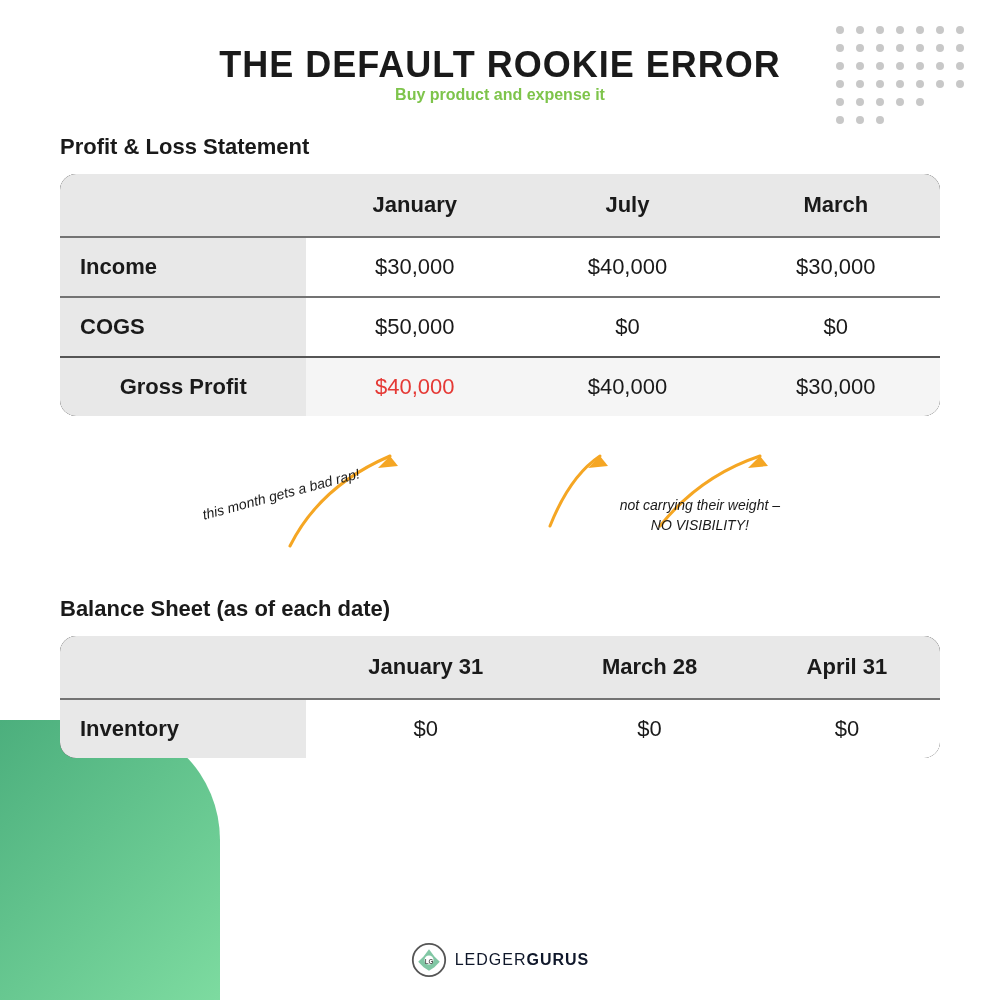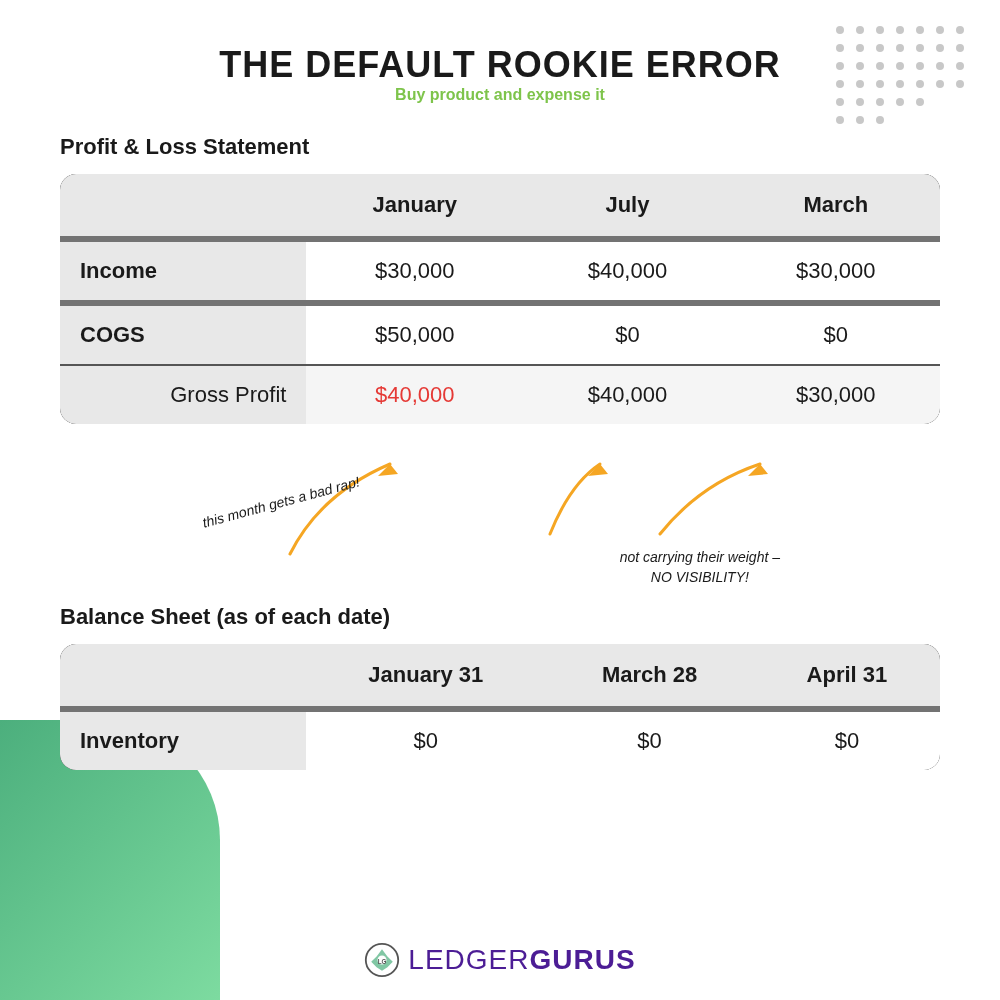--- a/index.html
+++ b/index.html
@@ -94,42 +94,42 @@
       text-align: left;
       width: 28%;
     }
 
     .data-row td {
       background: #ffffff;
       padding: 16px 20px;
       font-size: 22px;
       text-align: center;
       color: #1a1a1a;
-      border-top: 6px solid #737373;
+      border-top: 2px solid #737373;
     }
 
     .data-row td:first-child {
       background: #e8e8e8;
       font-weight: 800;
       text-align: left;
       color: #1a1a1a;
     }
 
     .gross-profit-row td {
       background: #f5f5f5;
       font-size: 22px;
       padding: 16px 20px;
       text-align: center;
       border-top: 2px solid #555;
     }
 
     .gross-profit-row td:first-child {
       background: #e8e8e8;
-      font-weight: 400;
-      text-align: right;
+      font-weight: 700;
+      text-align: center;
       color: #1a1a1a;
     }
 
     .red { color: #e53935; }
     .black { color: #1a1a1a; }
 
     
     .annotation-area {
       position: relative;
       height: 160px;
@@ -148,21 +148,20 @@
       left: 140px;
       top: 60px;
       transform: rotate(-15deg);
     }
 
     .annotation-right {
       right: 160px;
       top: 70px;
       text-align: center;
       line-height: 1.4;
-      margin-top: 44px;
     }
 
     
     .arrows-svg {
       position: absolute;
       top: 0;
       left: 0;
       width: 100%;
       height: 100%;
       pointer-events: none;
@@ -192,23 +191,23 @@
       align-items: center;
       gap: 8px;
     }
 
     .footer-logo-icon {
       width: 36px;
       height: 36px;
     }
 
     .footer-text {
-      font-size: 28px;
+      font-size: 16px;
       font-weight: 400;
-      color: #4c1d95;
+      color: #0f172a;
       letter-spacing: 1px;
     }
 
     .footer-text strong {
       font-weight: 900;
     }
   </style>
 </head>
 <body>
 

